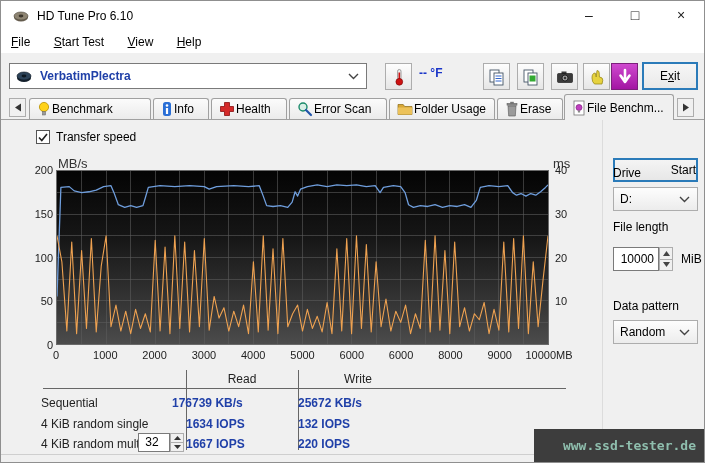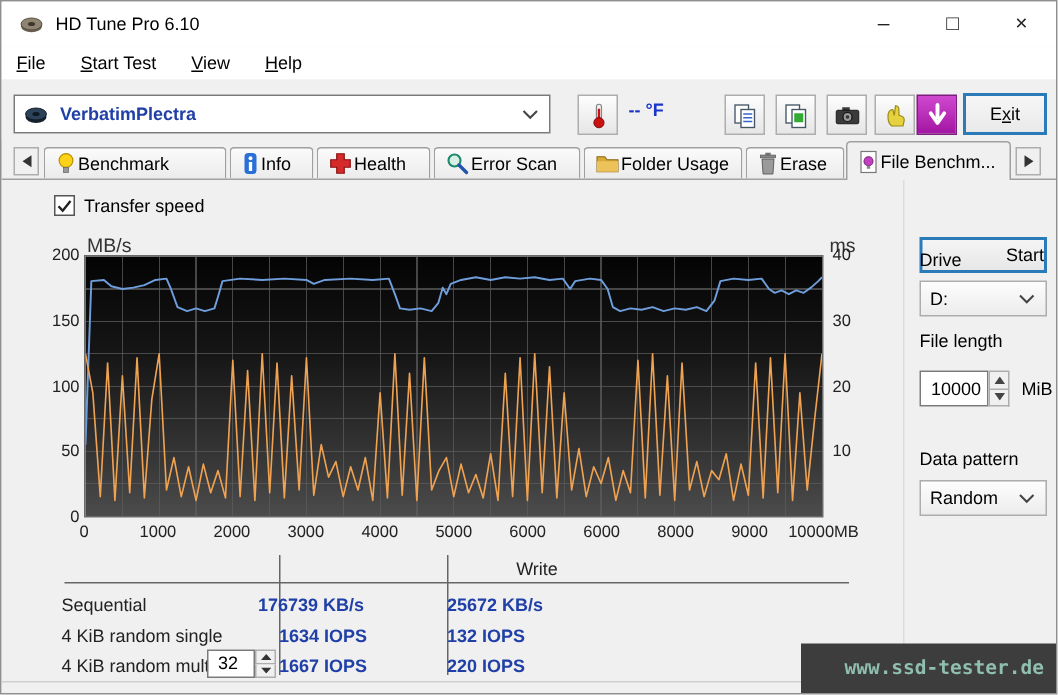--- a/index.html
+++ b/index.html
@@ -327,20 +327,21 @@
       <span>Random</span>
       <svg class="combo-chev" style="top:8px" width="11" height="7" viewBox="0 0 11 7">
         <polyline points="1,1 5.5,5.5 10,1" fill="none" stroke="#444" stroke-width="1.4"></polyline>
       </svg>
     </div>
 
     <div class="vline" style="left:185px;top:250px;height:80px"></div>
     <div class="vline" style="left:297px;top:250px;height:80px"></div>
     <div class="hline" style="left:42px;top:268px;width:523px"></div>
 
+    <div class="th" style="left:185px;top:252px;width:112px">Read</div>
     <div class="th" style="left:297px;top:252px;width:120px">Write</div>
 
     <div>
       <span class="row-label" style="top:276px">Sequential</span>
       <span class="val" style="left:171px;top:276px;width:108px">176739 KB/s</span>
       <span class="val" style="left:297px;top:276px;width:110px">25672 KB/s</span>
     </div>
     <div>
       <span class="row-label" style="top:297px">4 KiB random single</span>
       <span class="val" style="left:185px;top:297px;width:108px">1634 IOPS</span>

